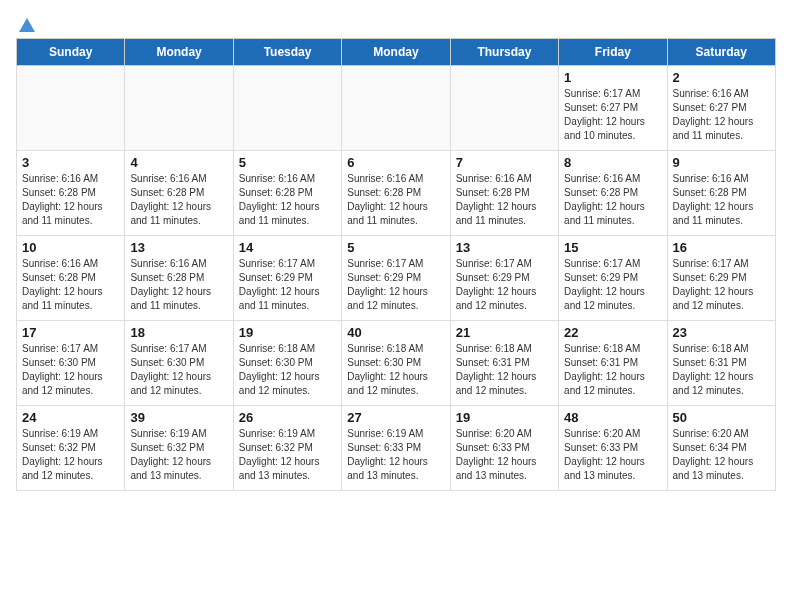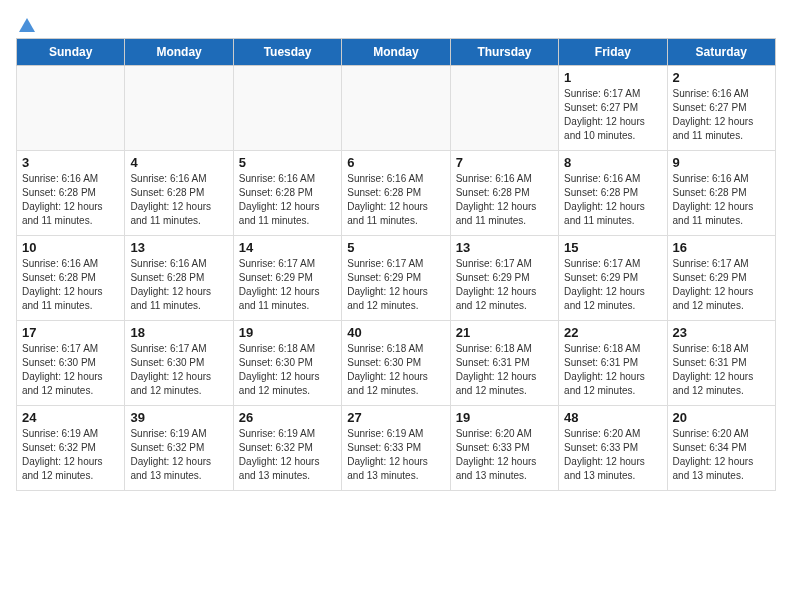--- a/index.html
+++ b/index.html
@@ -283,20 +283,20 @@
 Sunset: 6:33 PM
 Daylight: 12 hours and 13 minutes.</div>
         </td>
         <td>
           <span class="day-number">48</span>
           <div class="day-info" style="white-space: pre-line;">Sunrise: 6:20 AM
 Sunset: 6:33 PM
 Daylight: 12 hours and 13 minutes.</div>
         </td>
         <td>
-          <span class="day-number">20</span>
+          <span class="day-number">50</span>
           <div class="day-info" style="white-space: pre-line;">Sunrise: 6:20 AM
 Sunset: 6:34 PM
 Daylight: 12 hours and 13 minutes.</div>
         </td>
       </tr>
     </tbody>
 </table>
 
 </body></html>

